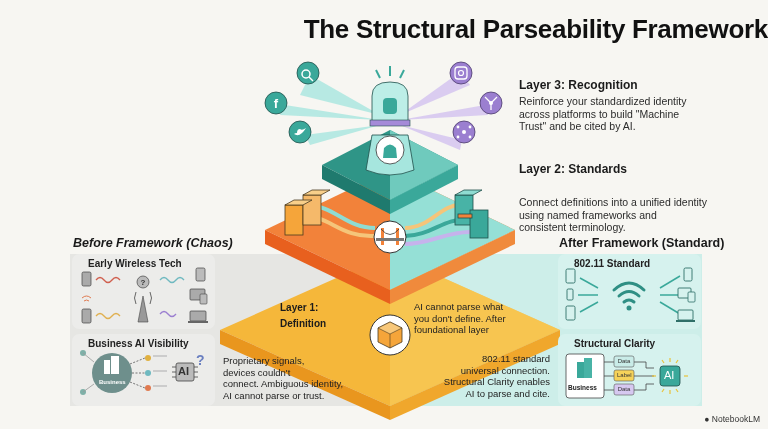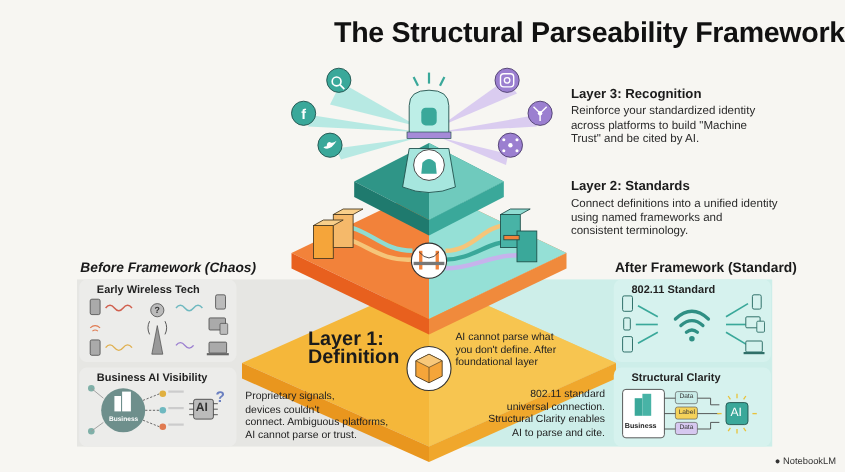--- a/index.html
+++ b/index.html
@@ -128,28 +128,28 @@
 <div class="abs" style="left:519px;top:78px;width:240px;">
   <div class="layer-title">Layer 3: Recognition</div>
   <div class="layer-desc" style="margin-top:3px;">
     <div>Reinforce your standardized identity</div>
     <div>across platforms to build "Machine</div>
     <div>Trust" and be cited by AI.</div>
   </div>
 </div>
 <div class="abs" style="left:519px;top:162px;width:245px;">
   <div class="layer-title">Layer 2: Standards</div>
-  <div class="layer-desc" style="margin-top:3px;">
+  <div class="layer-desc" style="margin-top:20px;">
     <div>Connect definitions into a unified identity</div>
     <div>using named frameworks and</div>
     <div>consistent terminology.</div>
   </div>
 </div>
 
-<div class="abs" style="left:280px;top:300px;font-size:18px;font-weight:bold;line-height:16px;color:#1b1b1b;">
+<div class="abs" style="left:280px;top:300px;font-size:10px;font-weight:bold;line-height:16px;color:#1b1b1b;">
   <div>Layer 1:</div>
   <div>Definition</div>
 </div>
 <div class="abs small-text" style="left:414px;top:301px;width:120px;">
   <div>AI cannot parse what</div>
   <div>you don't define. After</div>
   <div>foundational layer</div>
 </div>
 
 <div class="abs sec-head" style="left:73px;top:236px;font-style:italic;">Before Framework (Chaos)</div>
@@ -207,21 +207,21 @@
     </g>
   </svg>
   <div class="abs" style="left:27px;top:45px;font-size:6px;color:#fff;font-weight:bold;">Business</div>
   <div class="abs" style="left:106px;top:31px;font-size:11px;font-weight:bold;color:#333;">AI</div>
   <div class="abs" style="left:124px;top:18px;font-size:14px;font-weight:bold;color:#6a7fc0;">?</div>
 </div>
 
 <div class="abs small-text" style="left:223px;top:355px;">
   <div>Proprietary signals,</div>
   <div>devices couldn't</div>
-  <div>connect. Ambiguous platforms,</div>
+  <div>connect. Ambiguous identity,</div>
   <div>AI cannot parse or trust.</div>
 </div>
 
 <div class="abs sec-head" style="left:559px;top:236px;">After Framework (Standard)</div>
 
 <div class="abs panel panel-r" style="left:558px;top:254px;width:143px;height:75px;">
   <div class="panel-title" style="top:4px;">802.11 Standard</div>
   <svg class="abs" style="left:0;top:0;" width="143" height="75">
     <rect x="8" y="15" width="9" height="14" rx="1.5" fill="#d6f2ee" stroke="#2f6f68" stroke-width="0.9"></rect>
     <rect x="9" y="35" width="6" height="11" rx="1.2" fill="#d6f2ee" stroke="#2f6f68" stroke-width="0.9"></rect>

